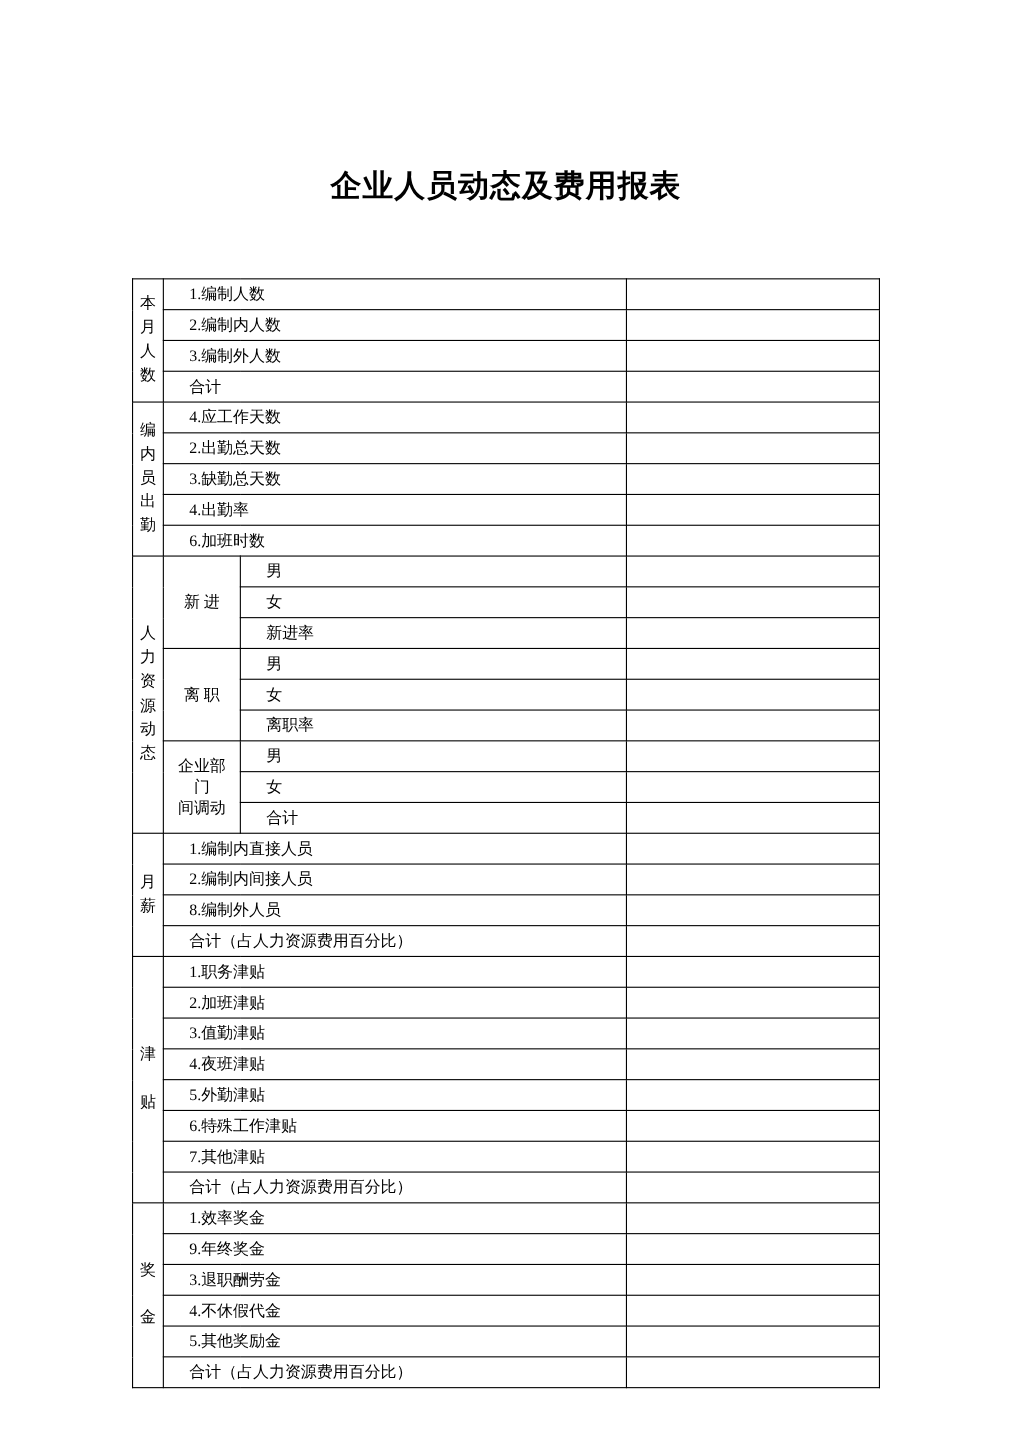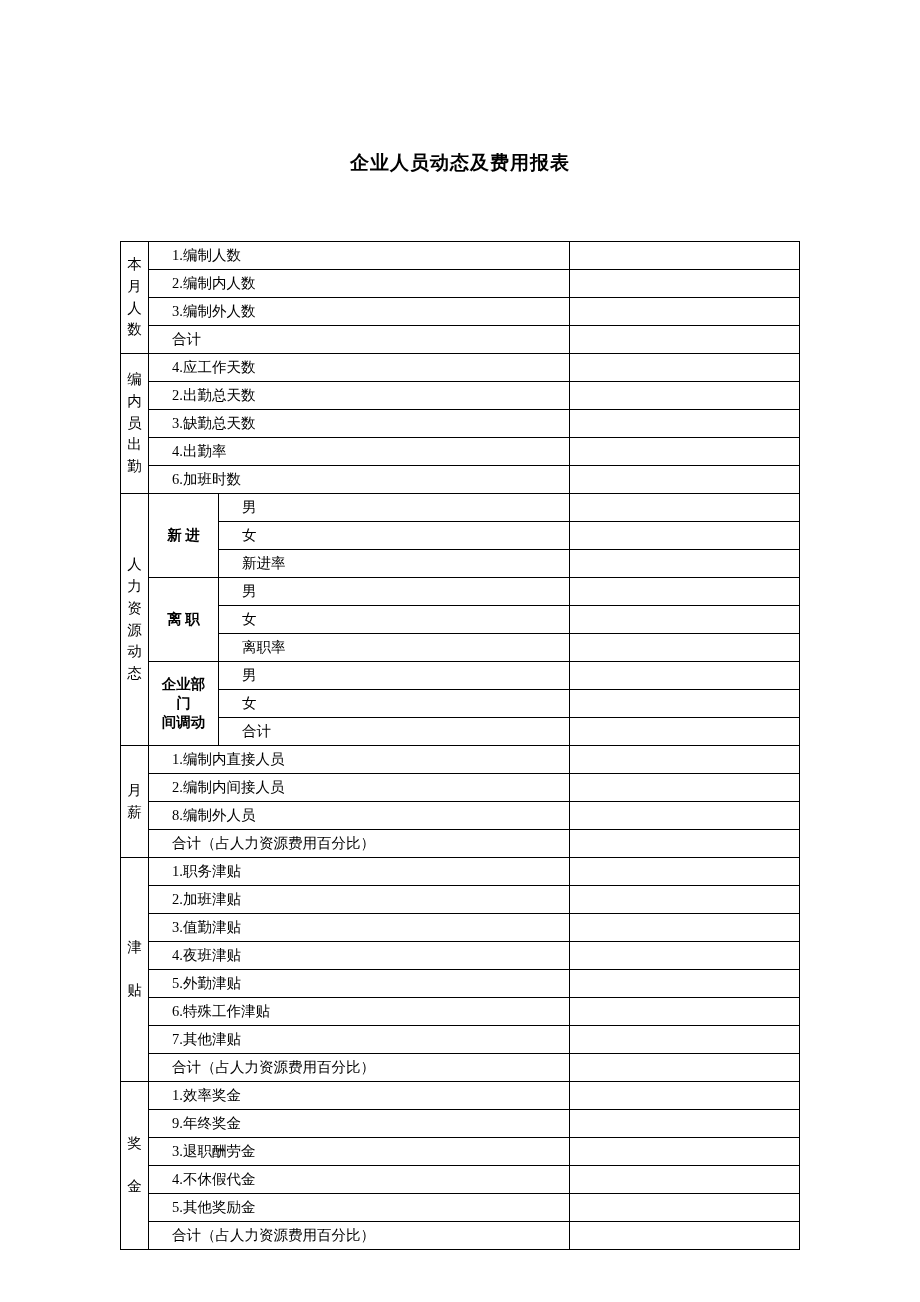--- a/index.html
+++ b/index.html
@@ -11,21 +11,21 @@
     color: #000;
   }
   .page {
     width: 920px;
     height: 1302px;
     box-sizing: border-box;
     padding: 150px 120px 0 120px;
   }
   .title {
     text-align: center;
-    font-size: 19px;
+    font-size: 28px;
     font-weight: bold;
     margin-bottom: 65px;
     letter-spacing: 1px;
   }
   table {
     border-collapse: collapse;
     width: 100%;
     table-layout: fixed;
   }
   td {
@@ -37,21 +37,20 @@
   }
   .vcol {
     width: 28px;
     text-align: center;
     padding: 3px 2px;
     line-height: 1.5;
   }
   .subcol {
     width: 70px;
     text-align: center;
-    font-weight: bold;
   }
   .valcol {
     width: 230px;
   }
   .lbl {
     padding-left: 23px;
   }
 </style>
 </head>
 <body>

